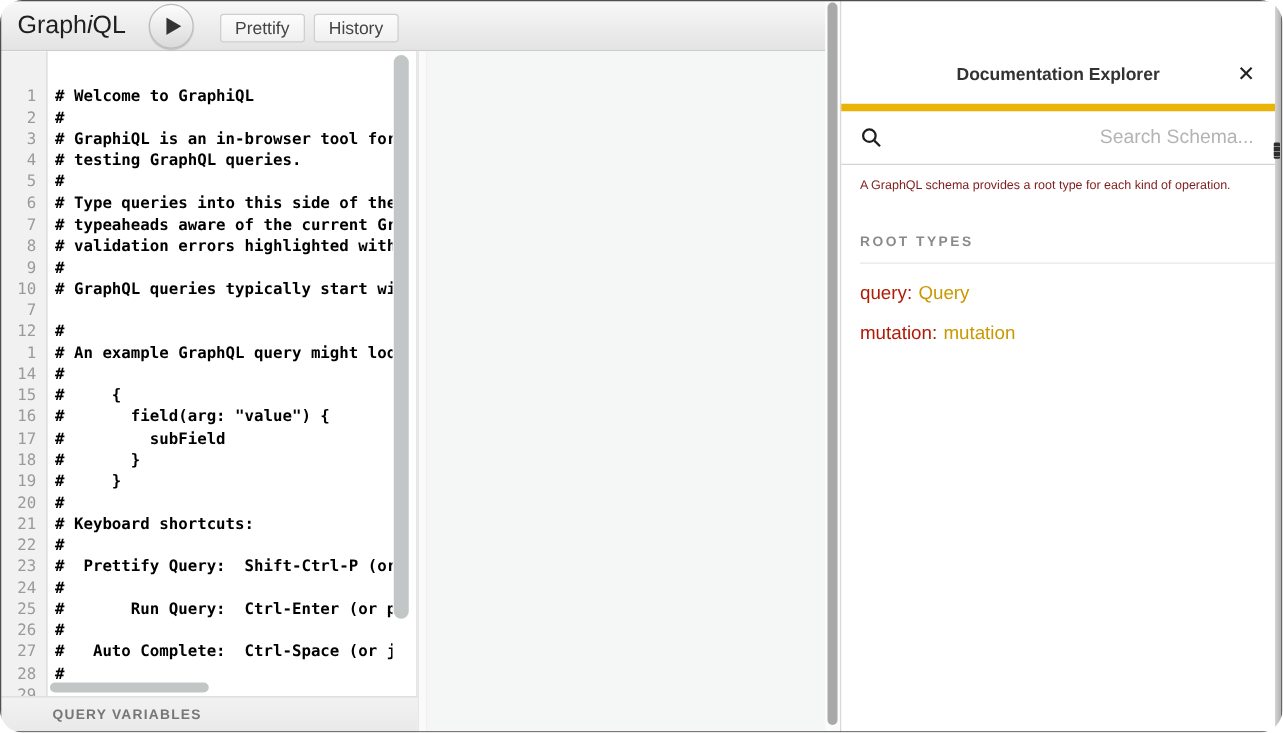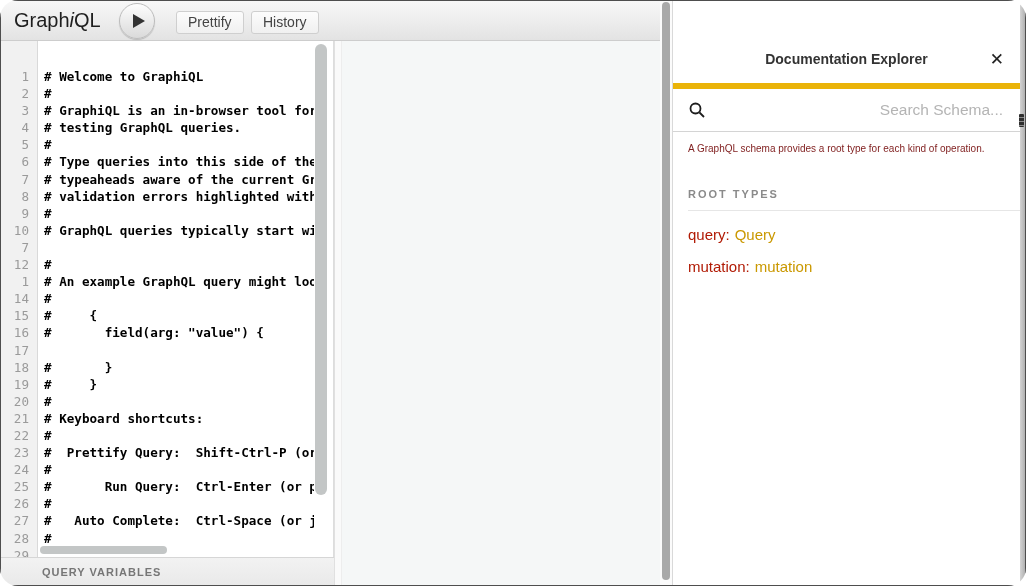--- a/index.html
+++ b/index.html
@@ -180,20 +180,21 @@
           <span class="ctext">#     {</span>
         </div>
 
         <div class="crow">
           <span class="ln">16</span>
           <span class="ctext">#       field(arg: "value") {</span>
         </div>
 
         <div class="crow">
           <span class="ln">17</span>
+          <span class="ctext">#         subField</span>
         </div>
 
         <div class="crow">
           <span class="ln">18</span>
           <span class="ctext">#       }</span>
         </div>
 
         <div class="crow">
           <span class="ln">19</span>
           <span class="ctext">#     }</span>

